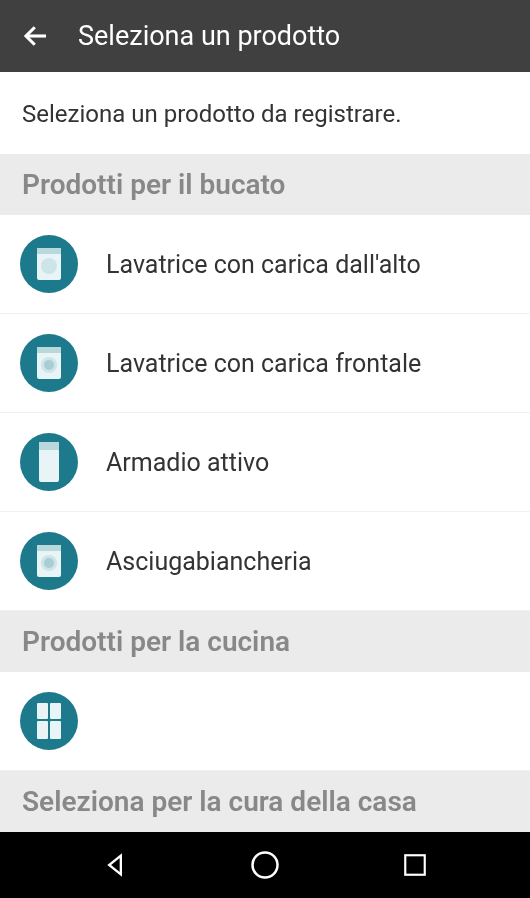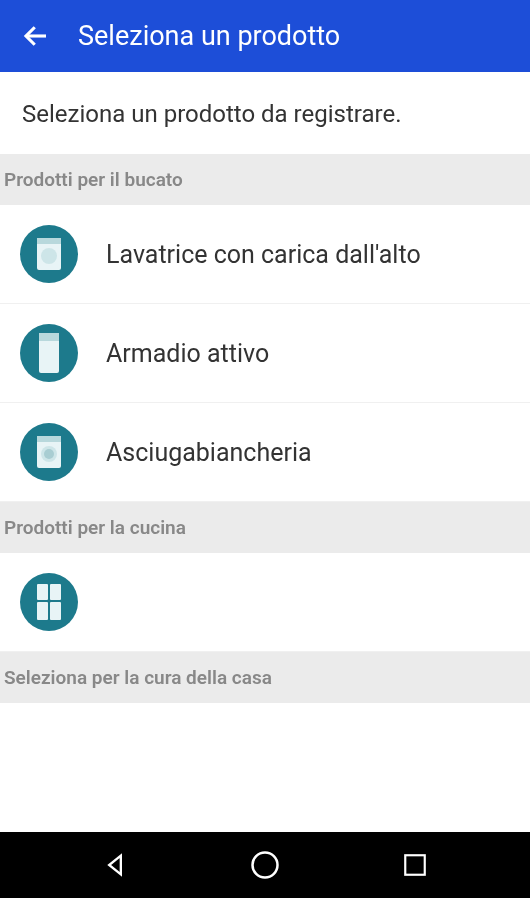--- a/index.html
+++ b/index.html
@@ -5,21 +5,21 @@
     * { margin: 0; padding: 0; box-sizing: border-box; }
     body {
       width: 530px;
       height: 898px;
       font-family: -apple-system, BlinkMacSystemFont, 'Segoe UI', Roboto, sans-serif;
       background: #fff;
       overflow: hidden;
       position: relative;
     }
     .app-bar {
-      background: #1d4ed8;
+      background: #404040;
       height: 72px;
       display: flex;
       align-items: center;
       padding: 0 18px;
       color: #fff;
       box-shadow: 0 2px 4px rgba(0,0,0,0.15);
     }
     .back-btn {
       width: 36px;
       height: 36px;
@@ -38,22 +38,22 @@
       overflow: hidden;
     }
     .subtitle {
       padding: 28px 22px 26px 22px;
       font-size: 24px;
       color: #333;
       background: #fff;
     }
     .section-header {
       background: #ebebeb;
-      padding: 14px 4px;
-      font-size: 19px;
+      padding: 14px 22px;
+      font-size: 28px;
       font-weight: 600;
       color: #888;
     }
     .list-item {
       display: flex;
       align-items: center;
       padding: 20px 20px;
       background: #fff;
       border-bottom: 1px solid #f0f0f0;
       min-height: 82px;
@@ -119,20 +119,31 @@
     <div class="icon-circle">
       <svg width="30" height="36" viewBox="0 0 30 36">
           <rect x="3" y="2" width="24" height="32" rx="2" fill="#e8f4f6"></rect>
           <rect x="3" y="2" width="24" height="6" fill="#b8d8dc"></rect>
           <circle cx="15" cy="20" r="8" fill="#cde5e8"></circle>
         </svg>
     </div>
     <div class="item-label">Lavatrice con carica dall'alto</div>
   </div>
 
+  <div class="list-item">
+    <div class="icon-circle">
+      <svg width="30" height="36" viewBox="0 0 30 36">
+          <rect x="3" y="2" width="24" height="32" rx="2" fill="#e8f4f6"></rect>
+          <rect x="3" y="2" width="24" height="6" fill="#b8d8dc"></rect>
+          <circle cx="15" cy="20" r="8" fill="#cde5e8"></circle>
+          <circle cx="15" cy="20" r="5" fill="#a8cdd2"></circle>
+        </svg>
+    </div>
+    <div class="item-label">Lavatrice con carica frontale</div>
+  </div>
 
   <div class="list-item">
     <div class="icon-circle">
       <svg width="24" height="44" viewBox="0 0 24 44">
           <rect x="2" y="2" width="20" height="40" rx="2" fill="#e8f4f6"></rect>
           <rect x="2" y="2" width="20" height="8" fill="#b8d8dc"></rect>
         </svg>
     </div>
     <div class="item-label">Armadio attivo</div>
   </div>

